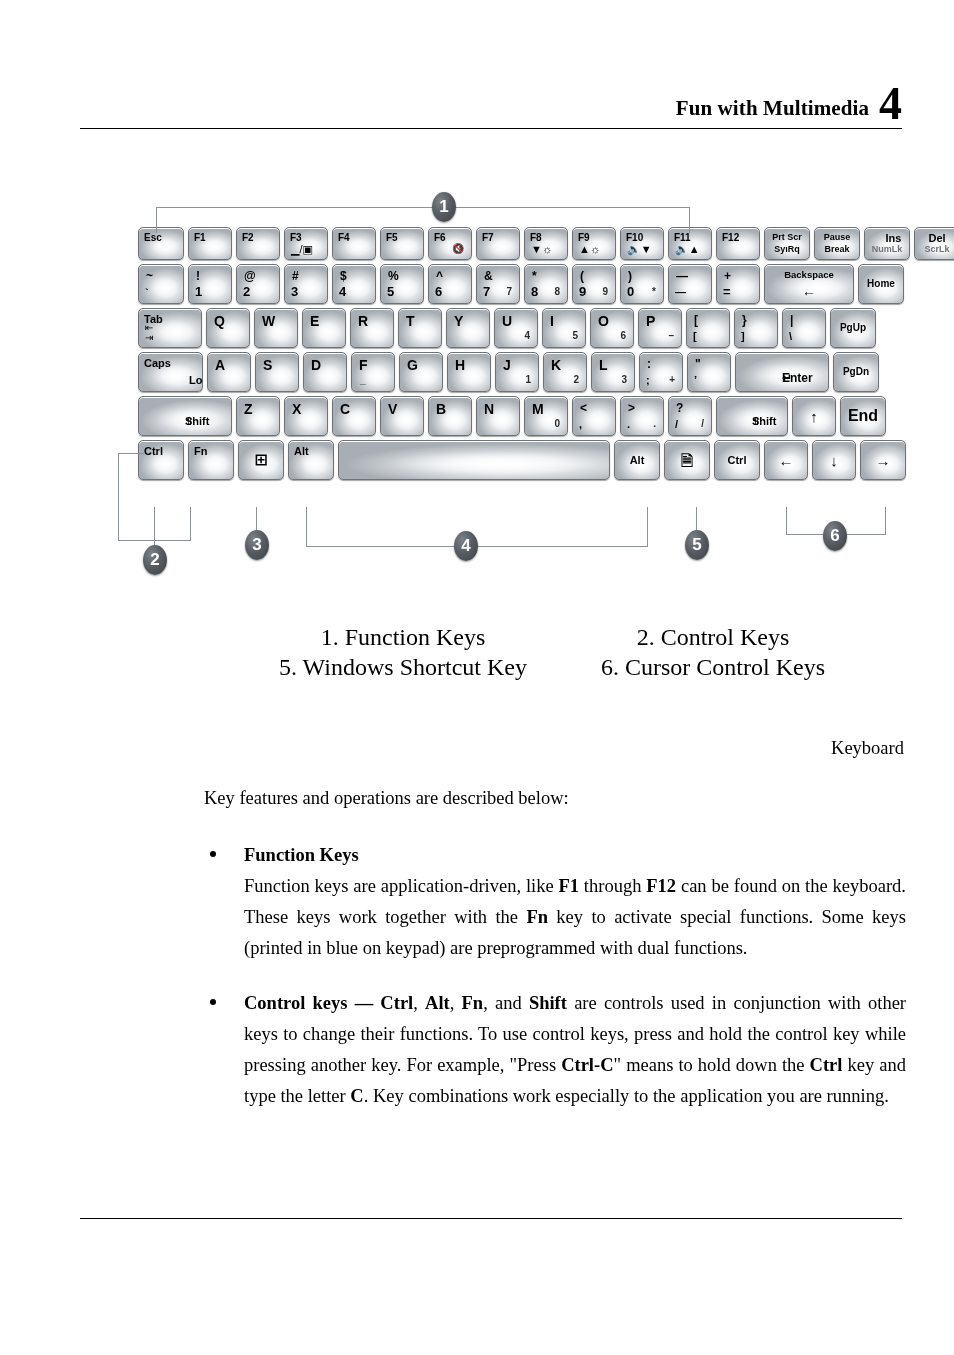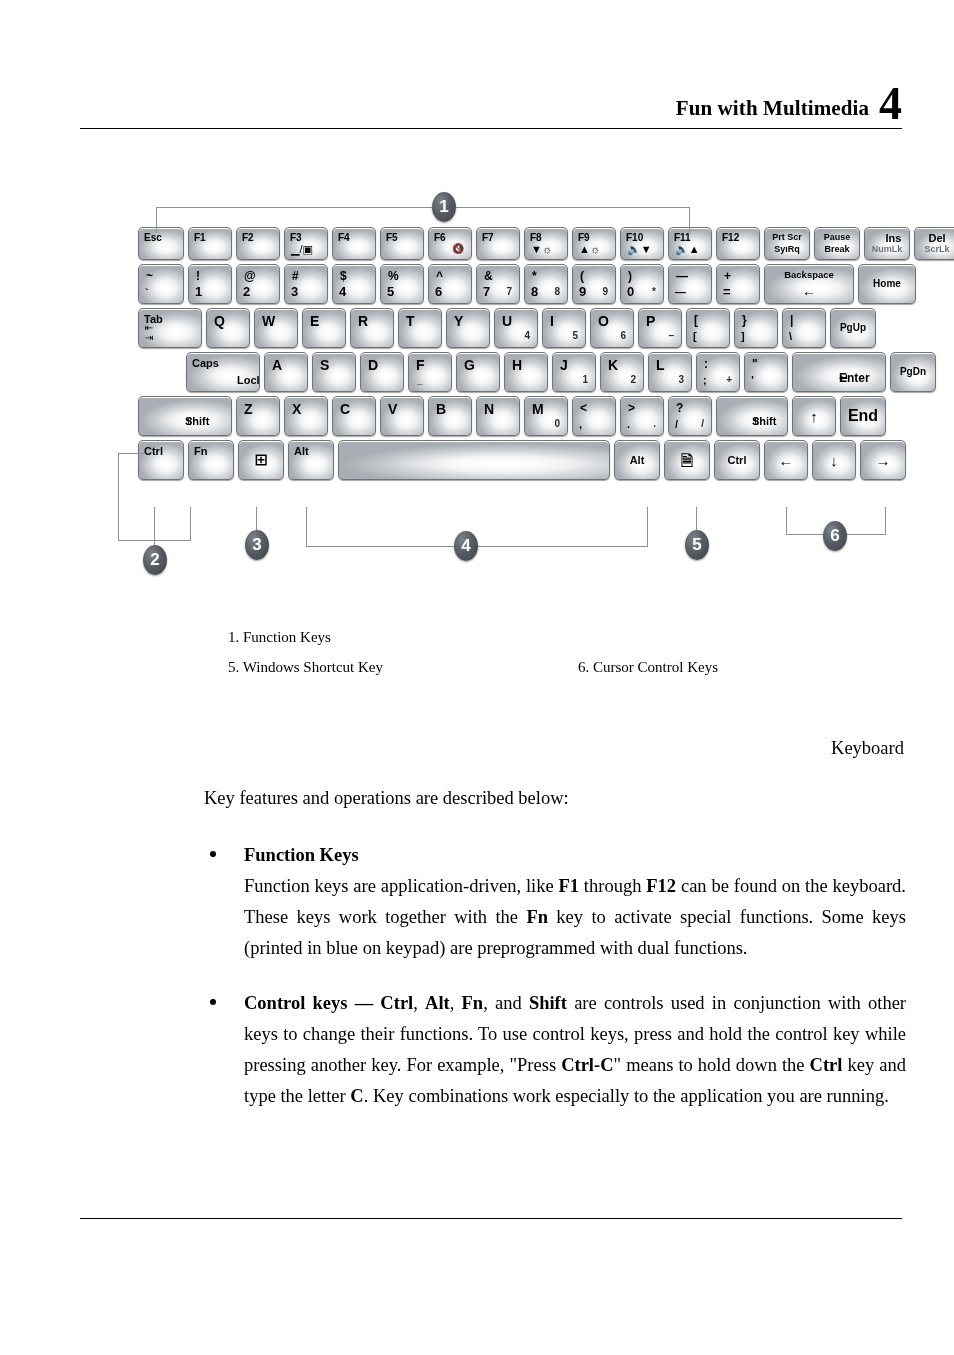--- a/index.html
+++ b/index.html
@@ -149,22 +149,23 @@
   }
   .lead-h { height: 1.4px; }
   .lead-v { width: 1.4px; }
 
   
   .legend {
     position: absolute;
     left: 228px;
     top: 622px;
     width: 620px;
-    font-size: 15px;
+    font-size: 24px;
     line-height: 30px;
+    text-align: center;
   }
   .legend-row { display: flex; }
   .legend-col-a { width: 350px; }
   .legend-col-b { width: 270px; }
 
   .fig-caption {
     position: absolute;
     left: 204px;
     top: 738px;
     width: 700px;
@@ -339,21 +340,21 @@
         <span class="lbl-bl" style="font-size:11px;">—</span>
         </div>
       <div class="key">
         <span class="lbl-tl2">+</span>
         <span class="lbl-bl">=</span>
         </div>
       <div class="key" style="width:90px;">
         <span class="lbl-tc" style="font-size:9.5px;">Backspace</span>
         <span class="lbl-bc" style="font-size:14px;">←</span>
         </div>
-      <div class="key" style="width:58px;">
+      <div class="key" style="width:46px;">
         <span class="lbl-ctr" style="font-size:10px;">Home</span>
         </div>
     </div>
 
     <div class="kb-row">
       <div class="key" style="width:64px;">
         <span class="lbl-tl" style="font-size:11px;">Tab</span>
         <span class="lbl-icon" style="font-size:10px;">⇤<br>⇥</span>
         </div>
       <div class="key">
@@ -401,21 +402,21 @@
       <div class="key">
         <span class="lbl-tl2">|</span>
         <span class="lbl-bl" style="font-size:11px;">\</span>
         </div>
       <div class="key" style="width:46px;">
         <span class="lbl-ctr" style="font-size:10px;">PgUp</span>
         </div>
     </div>
 
     <div class="kb-row">
-      <div class="key" style="width:74px;margin-left:48px;">
+      <div class="key" style="width:65px;">
         <span class="lbl-tl" style="font-size:11px;">Caps</span>
         <span class="lbl-two2" style="font-size:11px;">Lock</span>
         </div>
       <div class="key">
         <span class="lbl-big">A</span>
         </div>
       <div class="key">
         <span class="lbl-big">S</span>
         </div>
       <div class="key">
@@ -575,20 +576,21 @@
 
   <div class="lead lead-v" style="left:676px; top:322px; height:28px;"></div>
   <div class="lead lead-h" style="left:676px; top:349px; width:100px;"></div>
   <div class="lead lead-v" style="left:775px; top:322px; height:28px;"></div>
   <div class="callout" style="left:713px; top:336px;">6</div>
 </div>
 
 <div class="legend">
   <div class="legend-row">
     <div class="legend-col-a">1. Function Keys</div>
+    <div class="legend-col-b">2. Control Keys</div>
   </div>
   <div class="legend-row">
     <div class="legend-col-a">5. Windows Shortcut Key</div>
     <div class="legend-col-b">6. Cursor Control Keys</div>
   </div>
 </div>
 
 <div class="fig-caption">Keyboard</div>
 
 <div class="body-copy">

